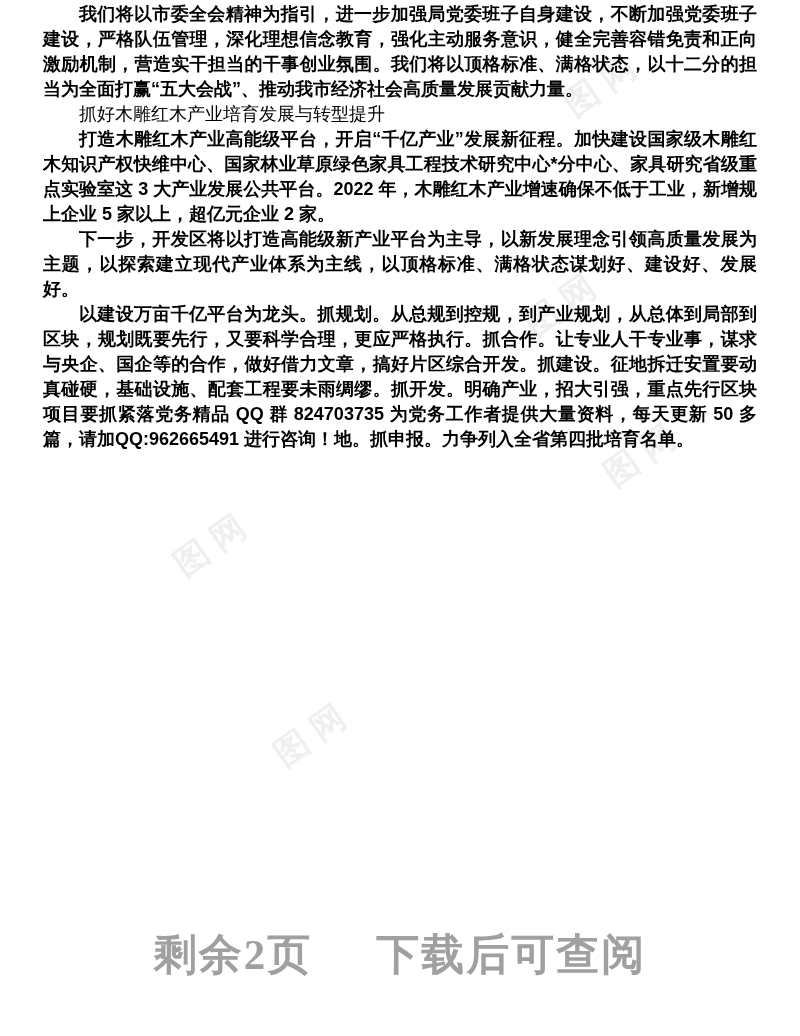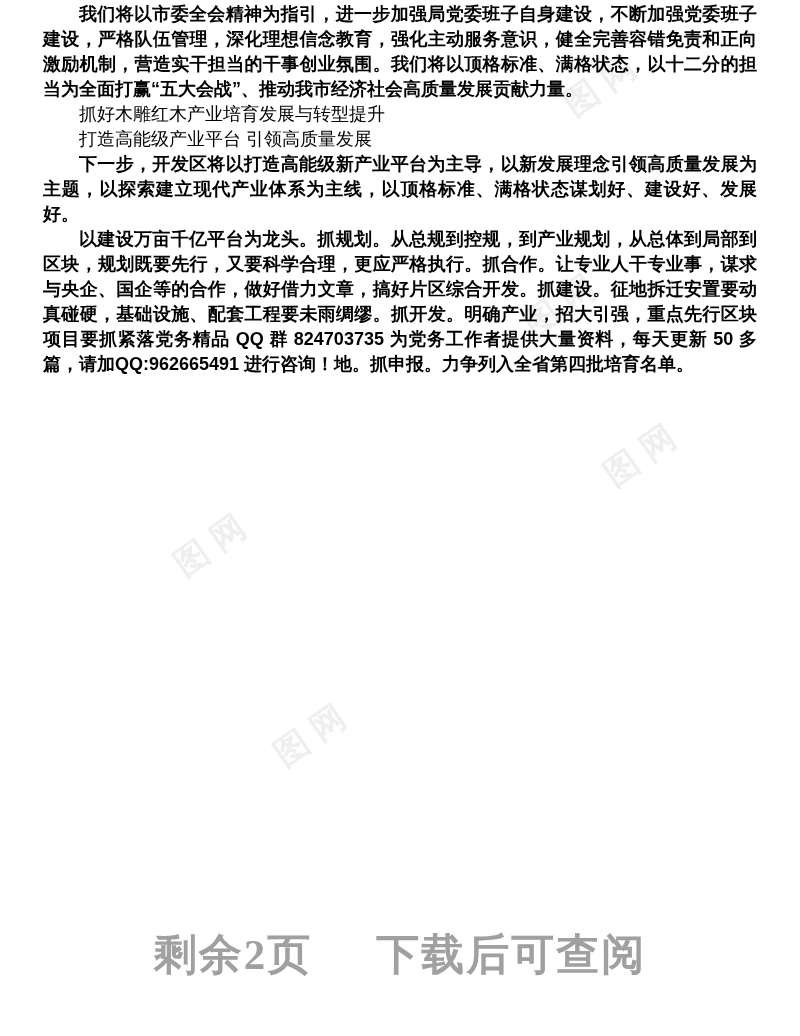--- a/index.html
+++ b/index.html
@@ -79,21 +79,21 @@
     <span class="wm wm1">图网</span>
     <span class="wm wm2">图网</span>
     <span class="wm wm3">图网</span>
     <span class="wm wm4">图网</span>
     <span class="wm wm5">图网</span>
   </div>
 
   <div class="content">
     <p class="para">我们将以市委全会精神为指引，进一步加强局党委班子自身建设，不断加强党委班子建设，严格队伍管理，深化理想信念教育，强化主动服务意识，健全完善容错免责和正向激励机制，营造实干担当的干事创业氛围。我们将以顶格标准、满格状态，以十二分的担当为全面打赢“五大会战”、推动我市经济社会高质量发展贡献力量。</p>
     <p class="heading">抓好木雕红木产业培育发展与转型提升</p>
-    <p class="heading">打造高能级产业平台 引领高质量发展</p>
+    <p class="para">打造木雕红木产业高能级平台，开启“千亿产业”发展新征程。加快建设国家级木雕红木知识产权快维中心、国家林业草原绿色家具工程技术研究中心*分中心、家具研究省级重点实验室这 3 大产业发展公共平台。2022 年，木雕红木产业增速确保不低于工业，新增规上企业 5 家以上，超亿元企业 2 家。</p>
     <p class="para">下一步，开发区将以打造高能级新产业平台为主导，以新发展理念引领高质量发展为主题，以探索建立现代产业体系为主线，以顶格标准、满格状态谋划好、建设好、发展好。</p>
     <p class="para">以建设万亩千亿平台为龙头。抓规划。从总规到控规，到产业规划，从总体到局部到区块，规划既要先行，又要科学合理，更应严格执行。抓合作。让专业人干专业事，谋求与央企、国企等的合作，做好借力文章，搞好片区综合开发。抓建设。征地拆迁安置要动真碰硬，基础设施、配套工程要未雨绸缪。抓开发。明确产业，招大引强，重点先行区块项目要抓紧落党务精品 QQ 群 824703735 为党务工作者提供大量资料，每天更新 50 多篇，请加QQ:962665491 进行咨询！地。抓申报。力争列入全省第四批培育名单。</p>
   </div>
 
   <div class="footer">
     <span class="remaining">剩余2页</span><span>下载后可查阅</span>
   </div>
 
 </div>
 

